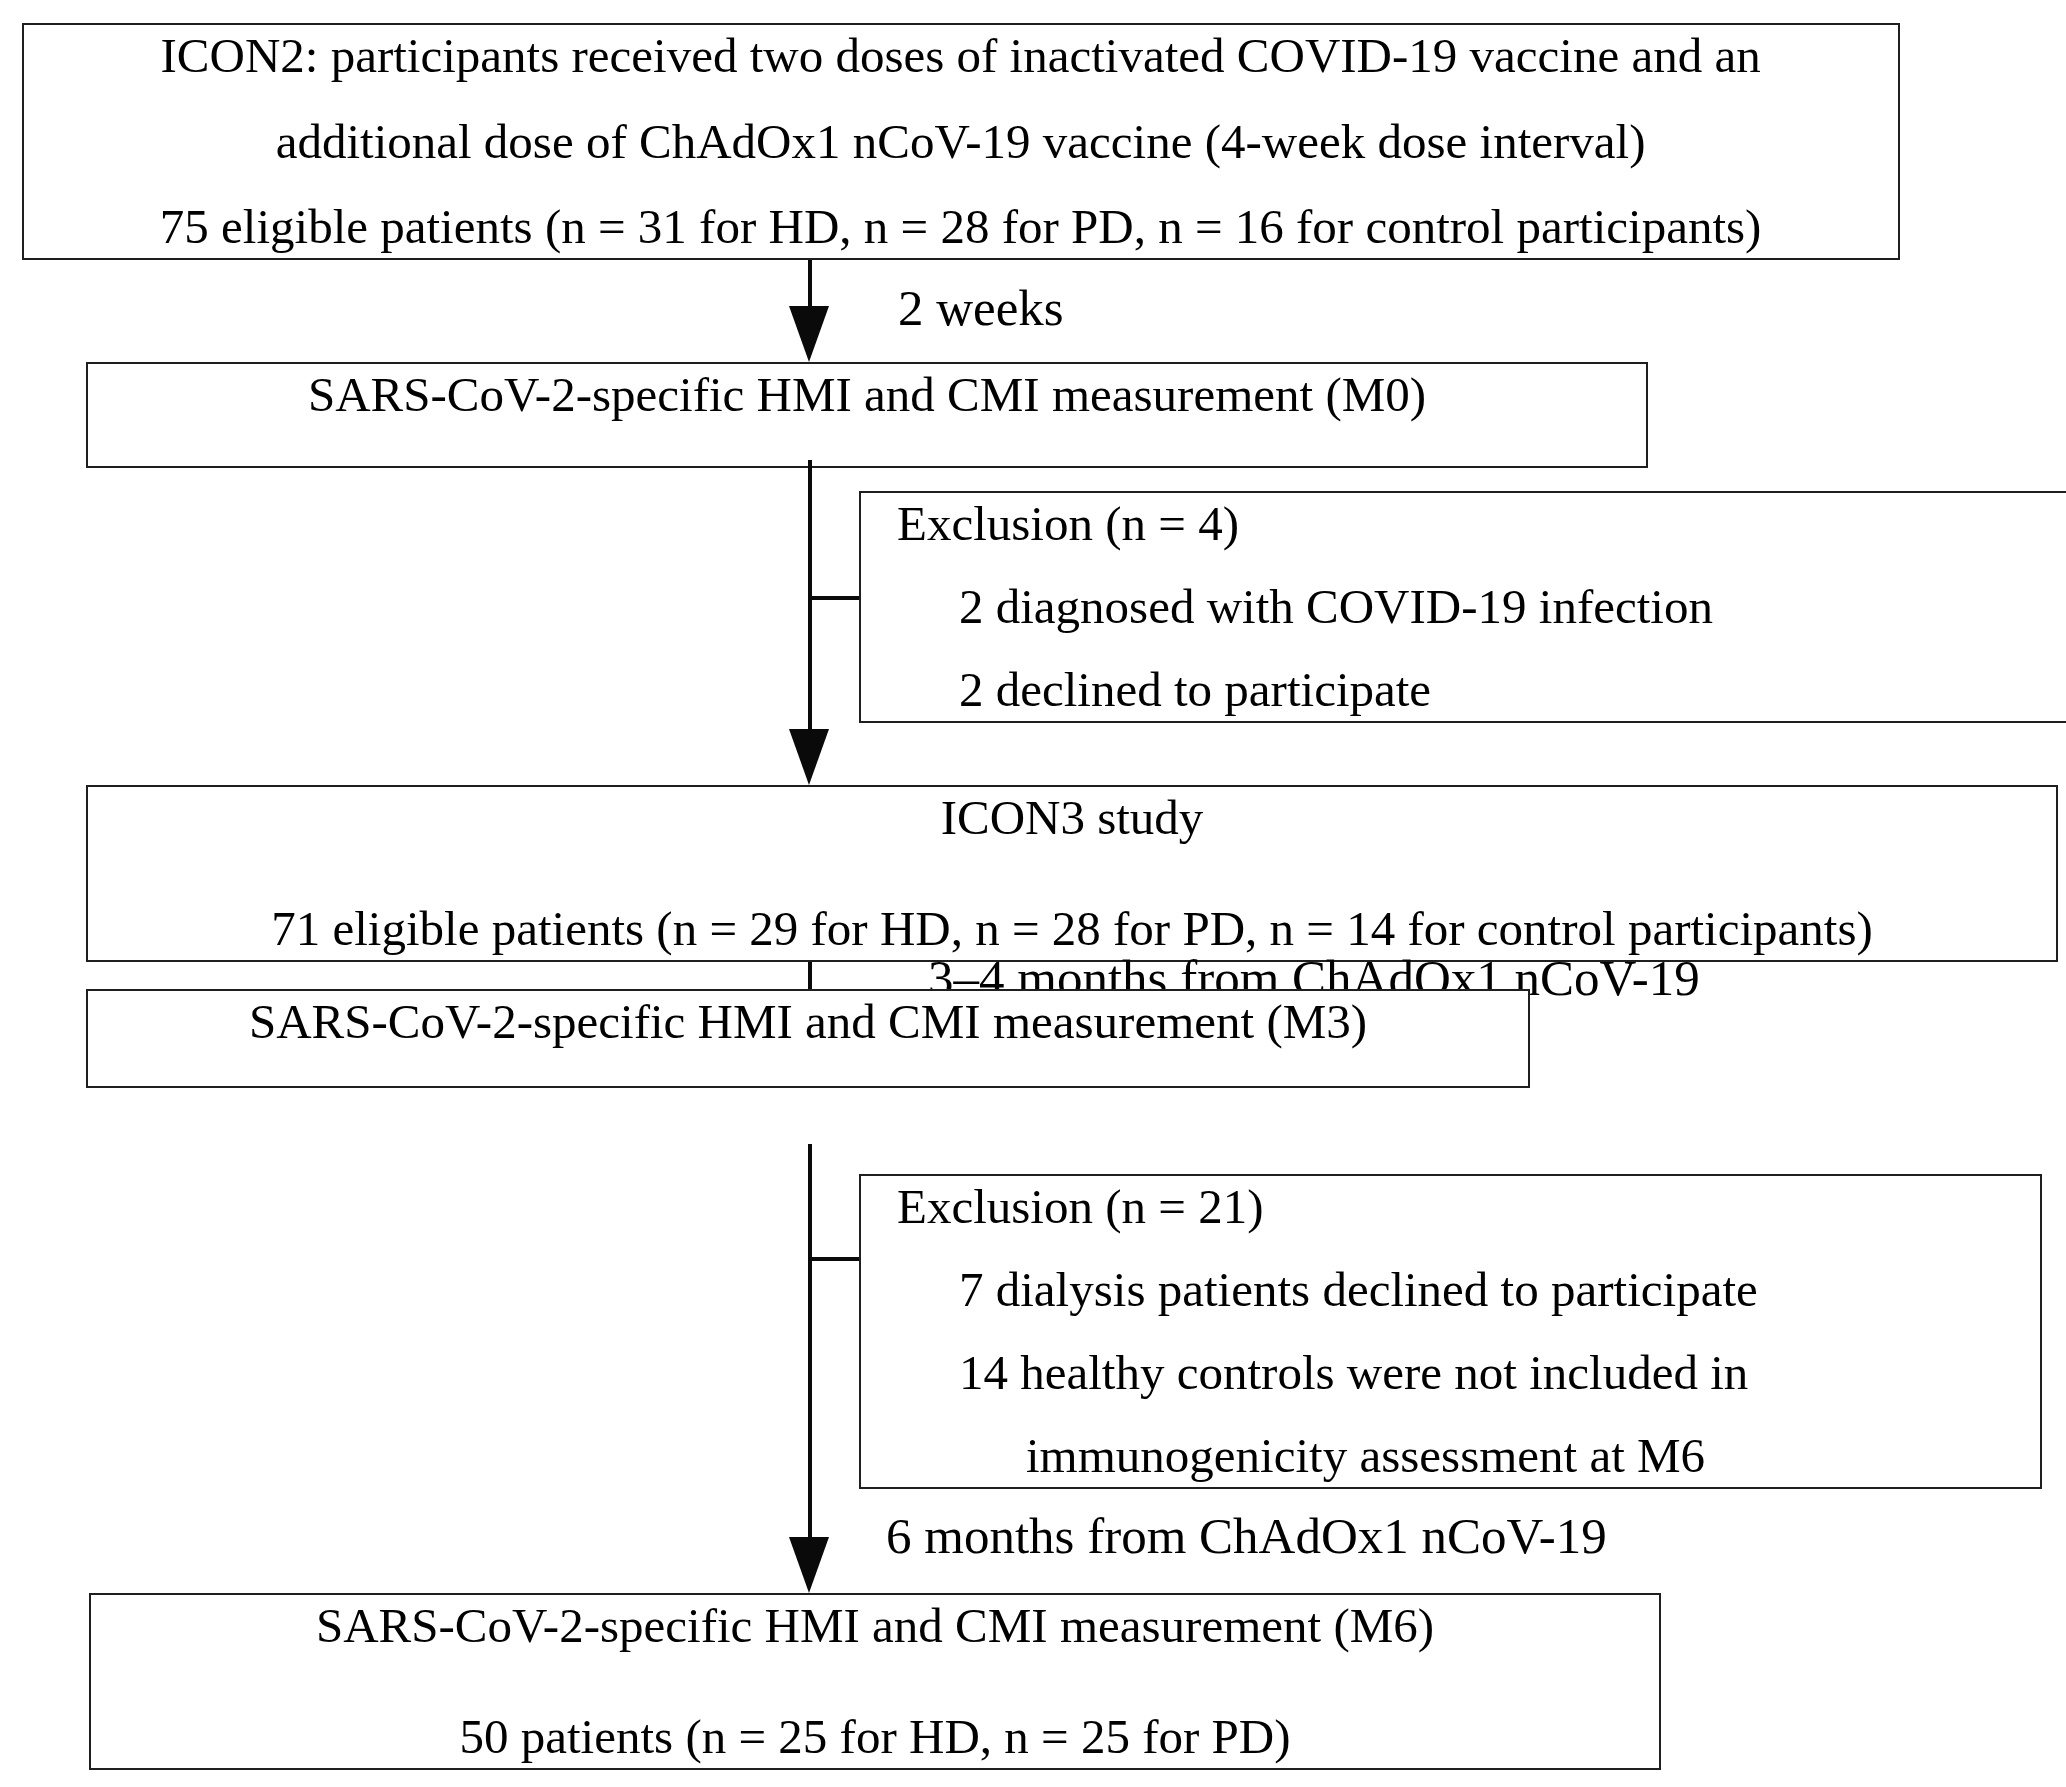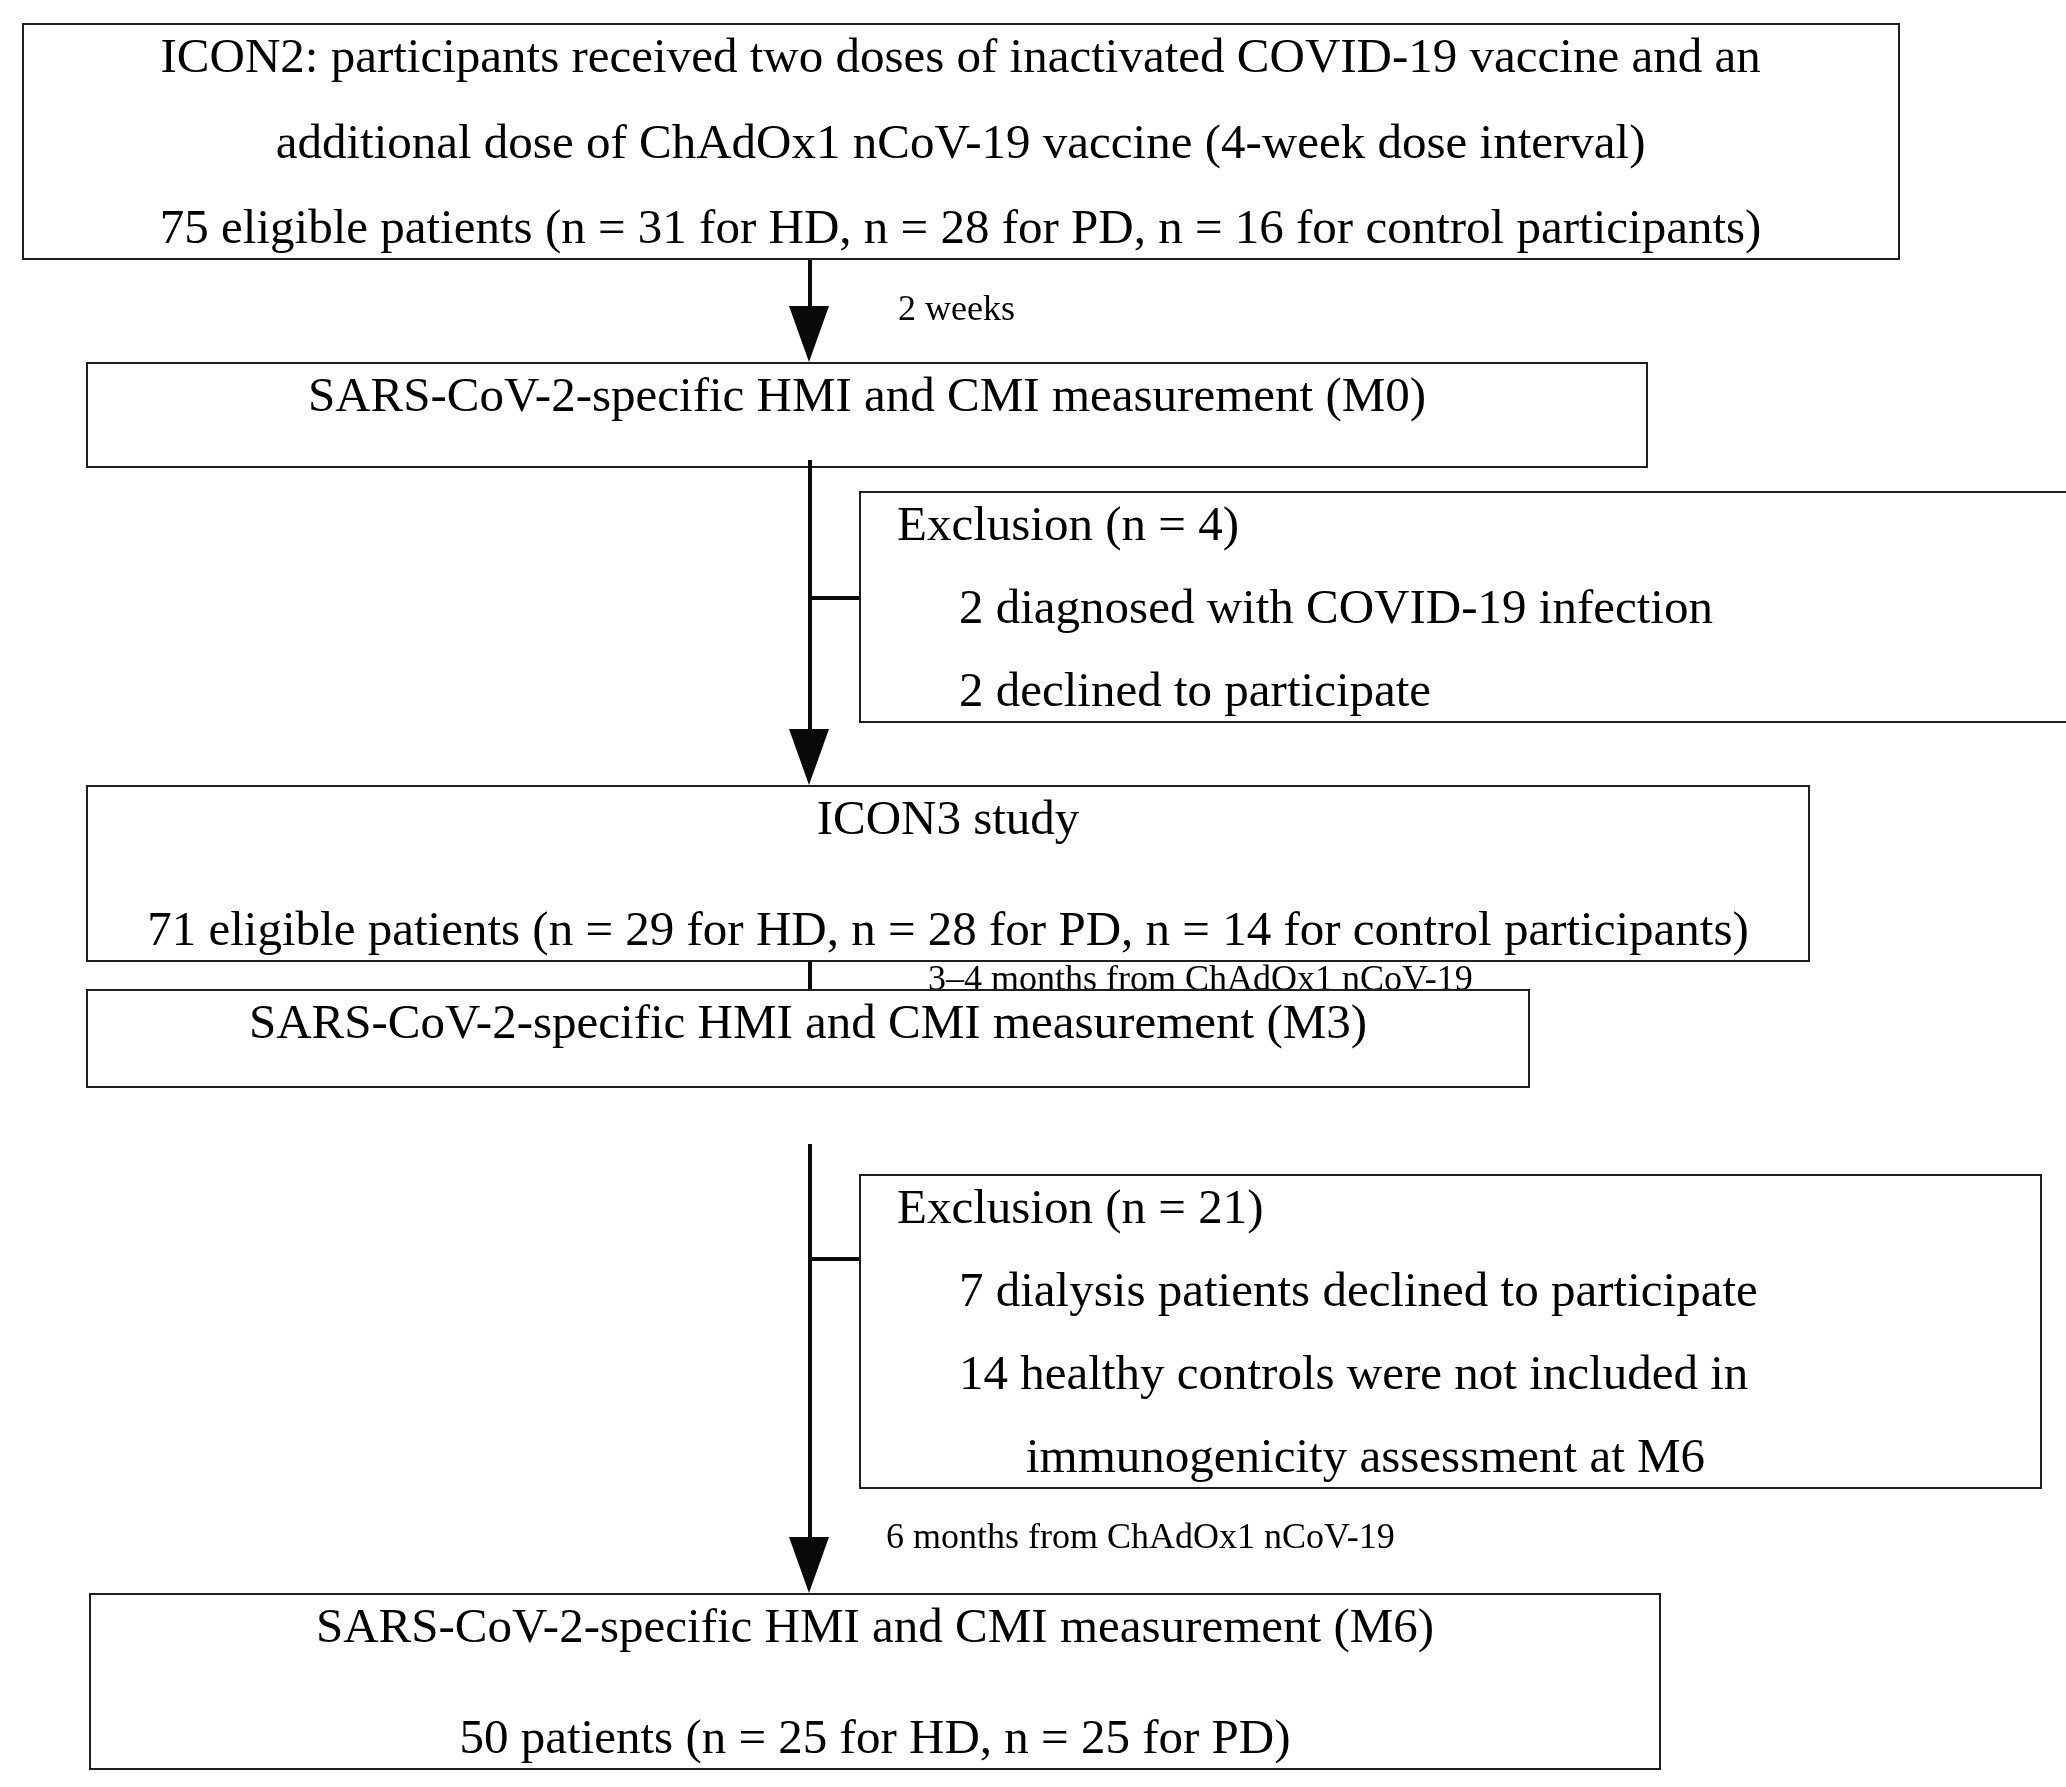--- a/index.html
+++ b/index.html
@@ -54,21 +54,21 @@
   .arrowhead {
     position: absolute;
     width: 0;
     height: 0;
     border-left: 20px solid transparent;
     border-right: 20px solid transparent;
     border-top: 56px solid #0a0a0a;
   }
   .flowlabel {
     position: absolute;
-    font-size: 36px;
+    font-size: 51px;
     line-height: 60px;
     white-space: nowrap;
     font-family: Liberation Serif, serif;
   }
 </style>
 </head>
 <body>
 
 <div class="canvas">
 
@@ -89,21 +89,21 @@
   <div class="vline" style="left:808px; top:460px; height:278px;"></div>
   <div class="hline" style="left:809px; top:596px; width:52px;"></div>
   <div class="arrowhead" style="left:789px; top:729px;"></div>
 
   <div class="box leftalign" style="left:859px; top:491px; width:1269px; height:232px;">
     <div class="bl">Exclusion (n = 4)</div>
     <div class="bl ind1">2 diagnosed with COVID-19 infection</div>
     <div class="bl ind1">2 declined to participate</div>
   </div>
 
-  <div class="box centered" style="left:86px; top:785px; width:1724px; height:177px;">
+  <div class="box centered" style="left:86px; top:785px; width:1972px; height:177px;">
     <div class="bl">ICON3 study</div>
     <div class="bl">71 eligible patients (n = 29 for HD, n = 28 for PD, n = 14 for control participants)</div>
   </div>
 
   <div class="vline" style="left:808px; top:962px; height:35px;"></div>
   <div class="arrowhead" style="left:789px; top:989px;"></div>
   <div class="flowlabel" style="left:928px; top:948px;">3–4 months from ChAdOx1 nCoV-19</div>
 
   <div class="box centered" style="left:86px; top:989px; width:1444px; height:99px;">
     <div class="bl">SARS-CoV-2-specific HMI and CMI measurement (M3)</div>

